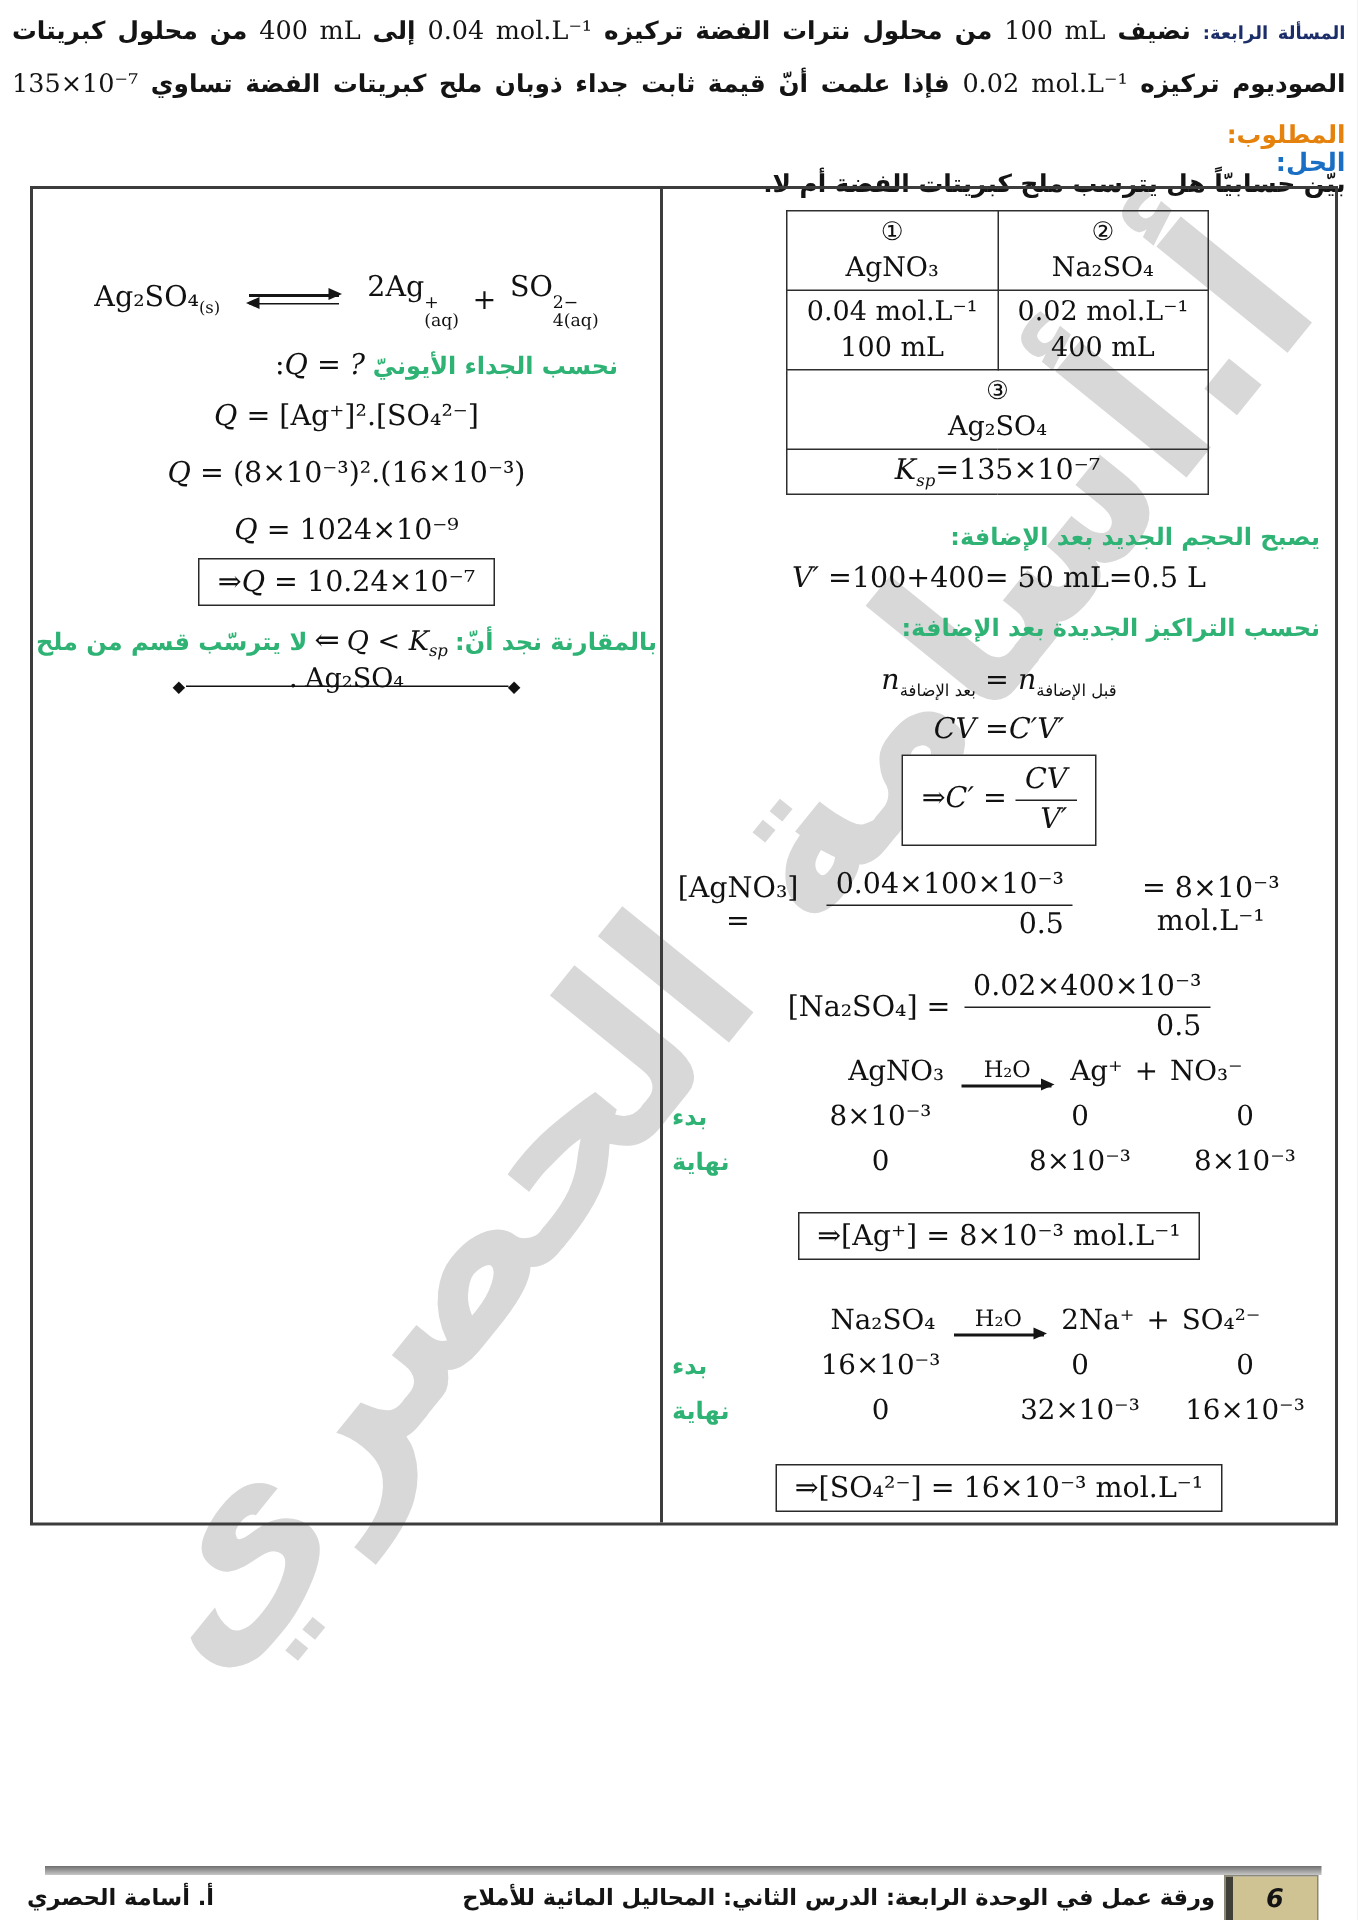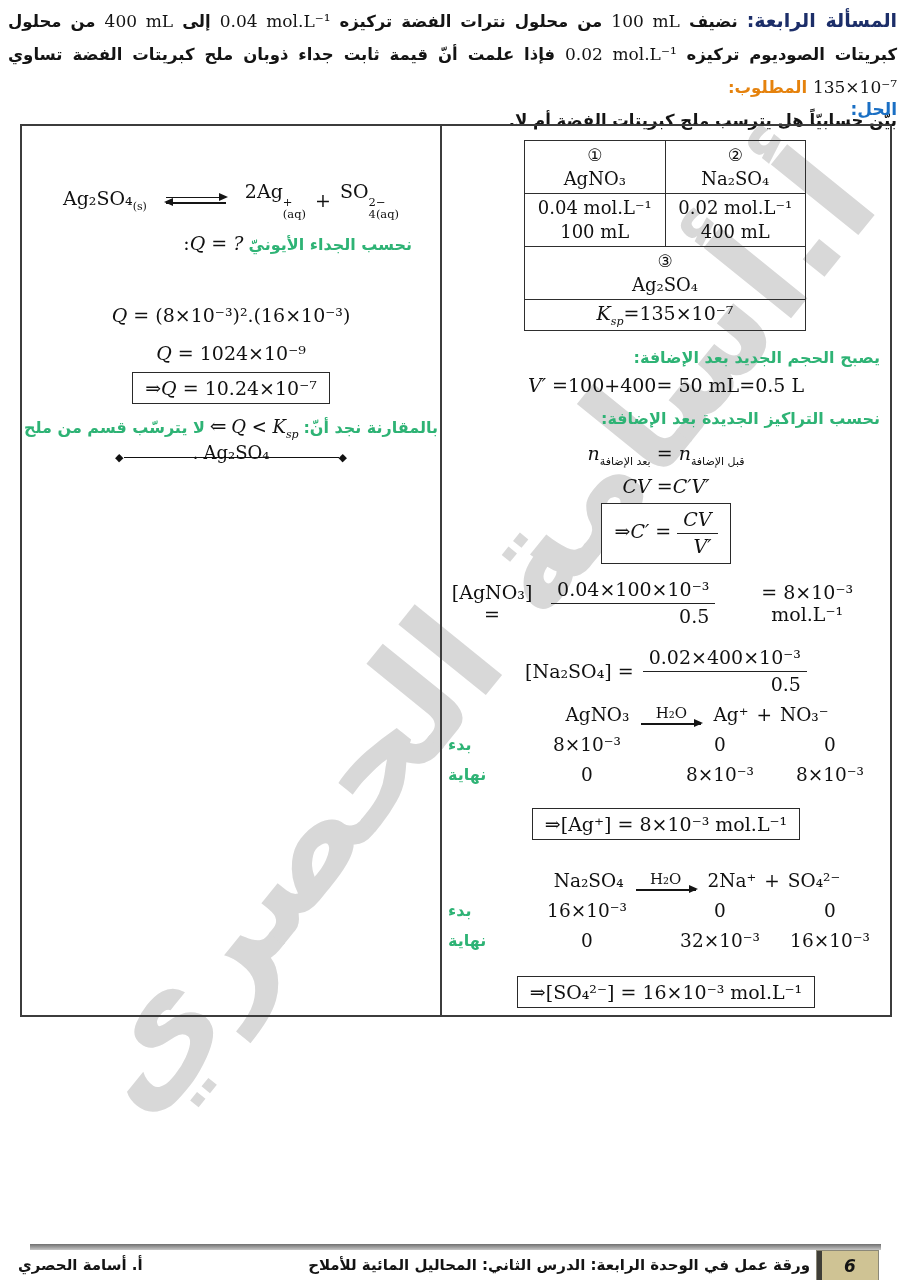--- a/index.html
+++ b/index.html
@@ -6,21 +6,21 @@
   .page{position:relative;width:905px;height:1280px;background:#ffffff;overflow:hidden;
         font-family:"DejaVu Sans",sans-serif;color:#141414;}
   .layer{position:relative;z-index:2;}
   
   .watermark{position:absolute;z-index:1;left:-110px;top:560px;width:1140px;text-align:center;
              font-size:148px;font-weight:700;color:#d8d8d8;transform:rotate(-51deg);
              transform-origin:center;white-space:nowrap;user-select:none;}
   
   .problem{position:absolute;top:4px;right:8px;left:8px;direction:rtl;text-align:justify;
            font-size:16.5px;font-weight:700;line-height:33px;}
-  .problem .lbl{color:#1c2e69;font-size:19px;}
+  .problem .lbl{color:#1c2e69;font-size:12px;}
   .problem .req{color:#e5820d;}
   .ltr{direction:ltr;unicode-bidi:embed;font-family:"DejaVu Serif",serif;font-weight:400;font-size:17px;}
   .hal{position:absolute;top:99px;right:8px;color:#1a6fc4;font-weight:700;font-size:17px;direction:rtl;}
   
   .solbox{position:absolute;top:124px;left:20px;width:868px;height:889px;border:2px solid #3c3c3c;
           display:flex;flex-direction:row-reverse;}
   .col{position:relative;height:100%;}
   .col-right{width:448px;border-left:2px solid #3c3c3c;}
   .col-left{width:418px;}
   .green{color:#2eb375;font-weight:700;font-size:16px;direction:rtl;}
@@ -256,20 +256,24 @@
                 <span>2−</span>
                 <span>4(aq)</span>
               </span></span>
         </div>
 
         <div class="abs" style="top:106px;right:28px;direction:rtl;">
           <span class="green">نحسب الجداء الأيونيّ</span>
           <span class="math it">Q = ?</span><span class="math">:</span>
         </div>
 
+        <div class="abs ctr math" style="top:140px;">
+          <span class="it">Q</span>
+          <span>= [Ag⁺]².[SO₄²⁻]</span>
+        </div>
 
         <div class="abs ctr math" style="top:178px;">
           <span class="it">Q</span>
           <span>= (8×10⁻³)².(16×10⁻³)</span>
         </div>
 
         <div class="abs ctr math" style="top:216px;">
           <span class="it">Q</span>
           <span>= 1024×10⁻⁹</span>
         </div>

